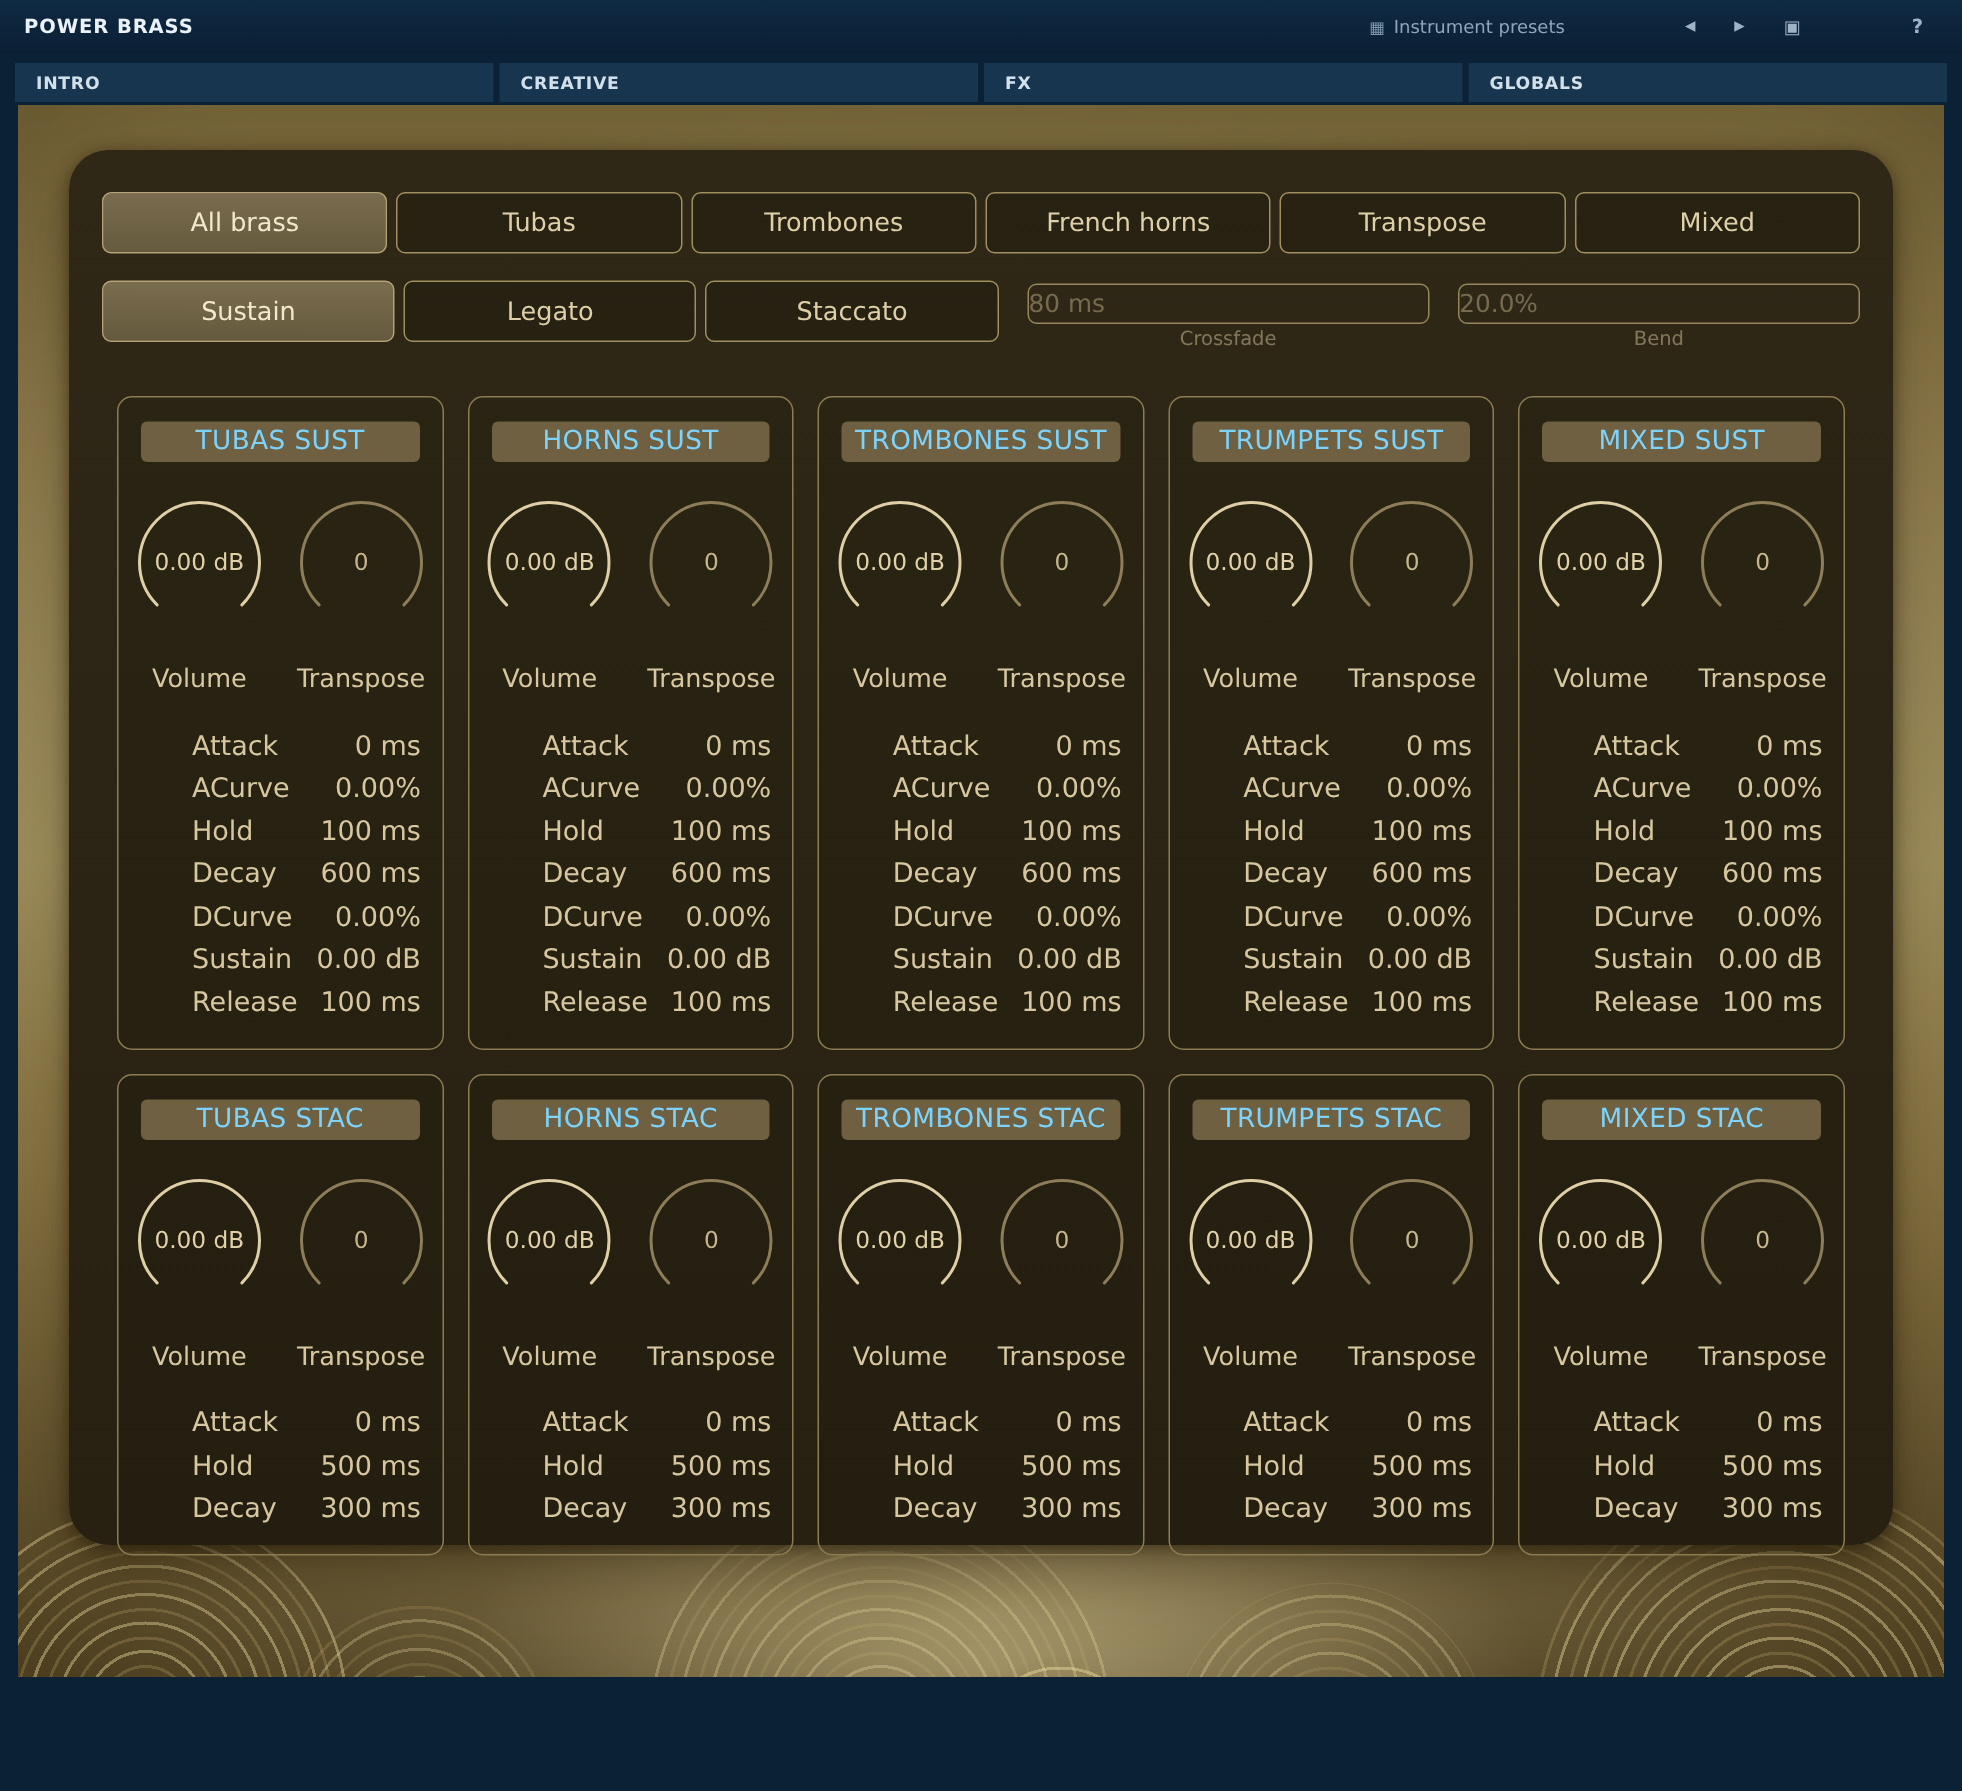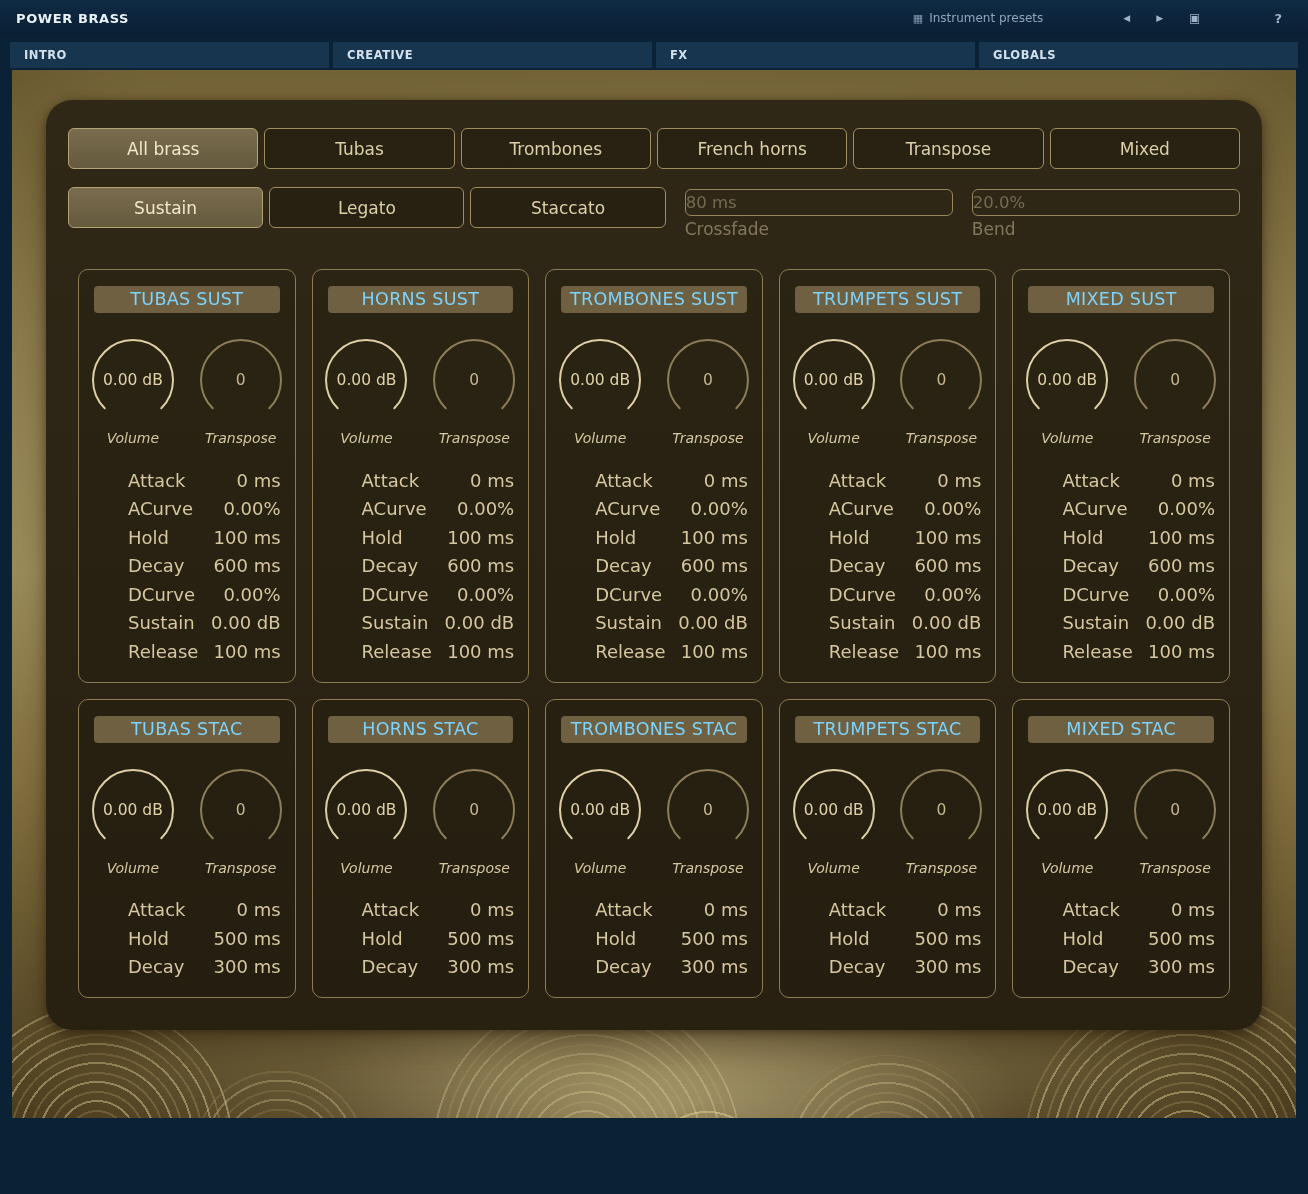--- a/index.html
+++ b/index.html
@@ -70,21 +70,21 @@
   .gbtn.selected {
     background:linear-gradient(#7a6c4e,#655a3e); color:#f2e8cd;
     border-color:#b3a276;
   }
   .value-group { margin-left:13px; }
   .value-box {
     height:27px; margin-top:2px; border:1px solid #97865a; border-radius:6px;
     text-align:left; line-height:25px; font-size:16.5px;
     color:rgba(216,200,158,0.42); cursor:pointer;
   }
-  .value-label { margin-top:3px; text-align:left; font-size:17px; color:rgba(216,200,158,0.5); }
+  .value-label { margin-top:3px; text-align:center; font-size:13px; color:rgba(216,200,158,0.5); }
   
   .grid { display:grid; grid-template-columns:repeat(5,1fr); gap:16px; margin:30px 10px 0; }
   .grid.stac { margin-top:16px; }
   .card {
     border:1px solid #8d7c52; border-radius:10px; background:rgba(10,8,2,0.10);
     padding-bottom:14px;
   }
   .card-head {
     margin:16px 15px 0; height:27px; line-height:27px;
     background:#6e6040; border-radius:4px; text-align:center;
@@ -96,21 +96,21 @@
   .knob { position:relative; width:86px; height:86px; margin:0 auto; cursor:pointer; }
   .knob svg { position:absolute; inset:0; }
   .arc { fill:none; stroke-width:2; stroke-linecap:round; }
   .arc.bright { stroke:#decfa6; }
   .arc.faint { stroke:#8d7e59; }
   .knob-value {
     position:absolute; inset:0; display:flex; align-items:center; justify-content:center;
     font-size:15.5px; color:#e0d1a9; white-space:nowrap;
   }
   .knob.dim .knob-value { color:#c6b68e; }
-  .knob-label { margin-top:7px; font-size:14px; color:#d6c7a0;font-style:italic; }
+  .knob-label { margin-top:25px; font-size:17px; color:#d6c7a0; }
   .params { margin:20px 14px 2px; }
   .prow {
     display:flex; justify-content:space-between; align-items:center;
     height:28.5px; font-size:18px; color:#d6c7a0;margin-left:35px;
   }
   .pval { cursor:pointer; }
 </style>
 </head>
 <body>
 

